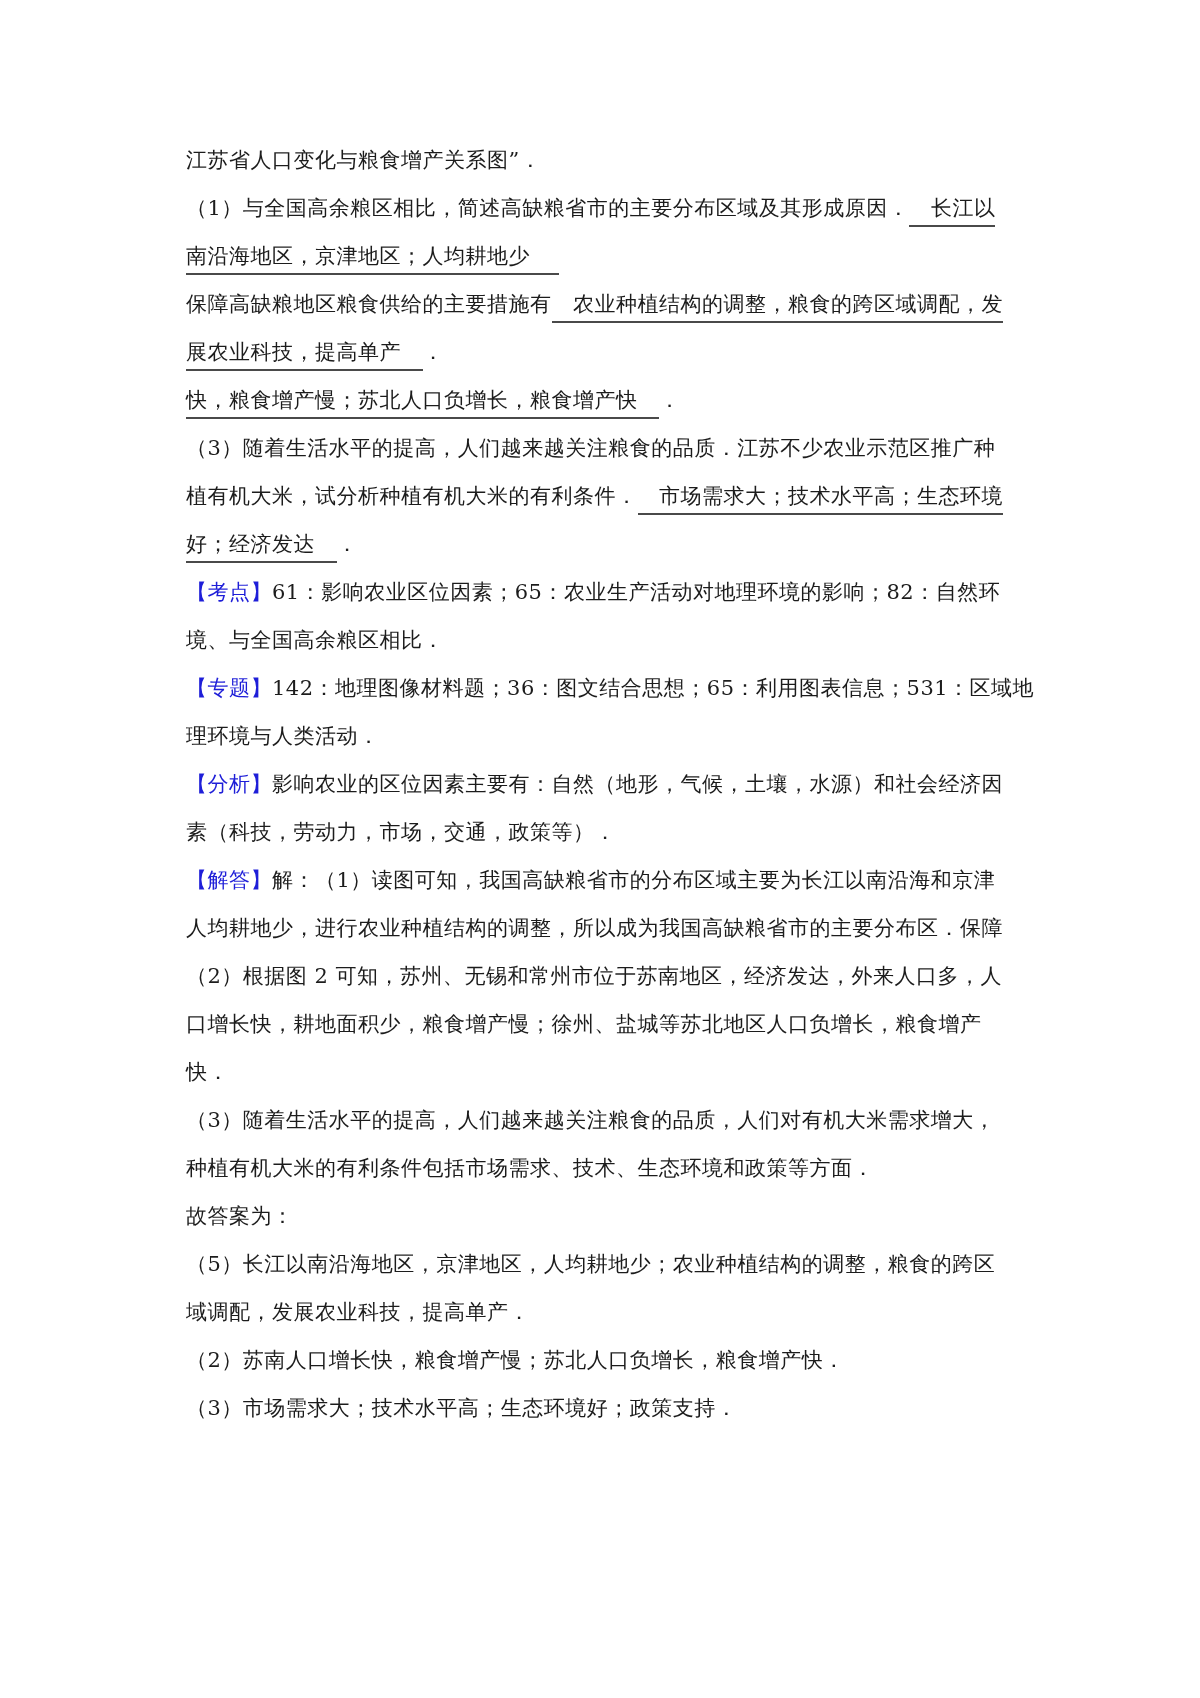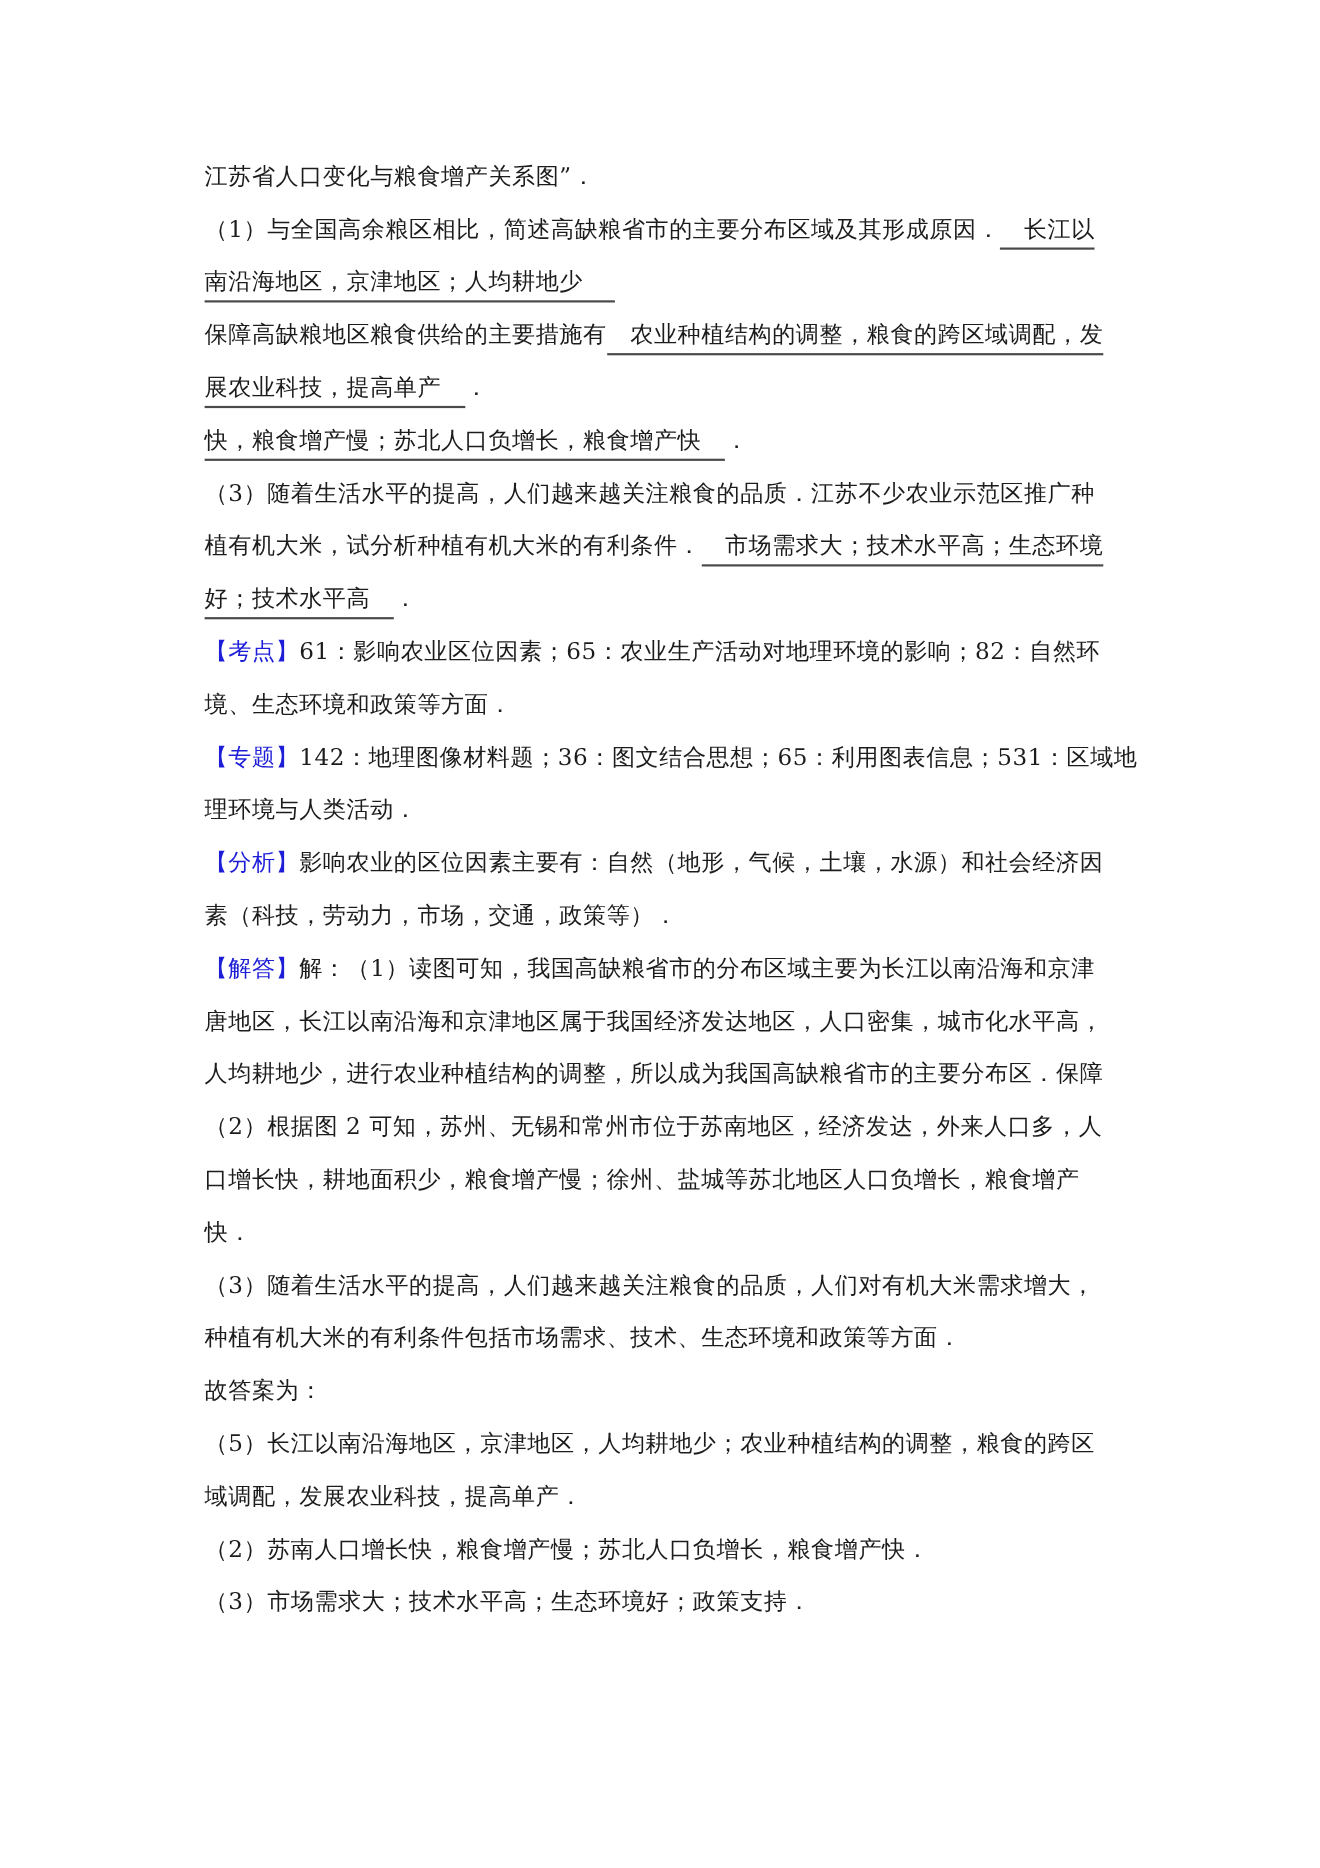--- a/index.html
+++ b/index.html
@@ -47,29 +47,28 @@
 <div class="page">
   <div class="doc">
       <div class="line"><span class="text">江苏省人口变化与粮食增产关系图”．</span></div>
       <div class="line"><span class="text">（1）与全国高余粮区相比，简述高缺粮省市的主要分布区域及其形成原因．</span><span class="underline">　长江以</span></div>
       <div class="line"><span class="underline">南沿海地区，京津地区；人均耕地少　 </span></div>
       <div class="line"><span class="text">保障高缺粮地区粮食供给的主要措施有</span><span class="underline">　农业种植结构的调整，粮食的跨区域调配，发</span></div>
       <div class="line"><span class="underline">展农业科技，提高单产　</span><span class="text">．</span></div>
       <div class="line"><span class="underline">快，粮食增产慢；苏北人口负增长，粮食增产快　</span><span class="text">．</span></div>
       <div class="line"><span class="text">（3）随着生活水平的提高，人们越来越关注粮食的品质．江苏不少农业示范区推广种</span></div>
       <div class="line"><span class="text">植有机大米，试分析种植有机大米的有利条件．</span><span class="underline">　市场需求大；技术水平高；生态环境</span></div>
-      <div class="line"><span class="underline">好；技术水平高　</span><span class="text">．</span></div>
+      <div class="line"><span class="underline">好；经济发达　</span><span class="text">．</span></div>
       <div class="line"><span class="label">【考点】</span><span class="text">61：影响农业区位因素；65：农业生产活动对地理环境的影响；82：自然环</span></div>
-      <div class="line"><span class="text">境、生态环境和政策等方面．</span></div>
+      <div class="line"><span class="text">境、与全国高余粮区相比．</span></div>
       <div class="line"><span class="label">【专题】</span><span class="text">142：地理图像材料题；36：图文结合思想；65：利用图表信息；531：区域地</span></div>
       <div class="line"><span class="text">理环境与人类活动．</span></div>
       <div class="line"><span class="label">【分析】</span><span class="text">影响农业的区位因素主要有：自然（地形，气候，土壤，水源）和社会经济因</span></div>
       <div class="line"><span class="text">素（科技，劳动力，市场，交通，政策等）．</span></div>
       <div class="line"><span class="label">【解答】</span><span class="text">解：（1）读图可知，我国高缺粮省市的分布区域主要为长江以南沿海和京津</span></div>
-      <div class="line"><span class="text">唐地区，长江以南沿海和京津地区属于我国经济发达地区，人口密集，城市化水平高，</span></div>
       <div class="line"><span class="text">人均耕地少，进行农业种植结构的调整，所以成为我国高缺粮省市的主要分布区．保障</span></div>
       <div class="line"><span class="text">（2）根据图 2 可知，苏州、无锡和常州市位于苏南地区，经济发达，外来人口多，人</span></div>
       <div class="line"><span class="text">口增长快，耕地面积少，粮食增产慢；徐州、盐城等苏北地区人口负增长，粮食增产</span></div>
       <div class="line"><span class="text">快．</span></div>
       <div class="line"><span class="text">（3）随着生活水平的提高，人们越来越关注粮食的品质，人们对有机大米需求增大，</span></div>
       <div class="line"><span class="text">种植有机大米的有利条件包括市场需求、技术、生态环境和政策等方面．</span></div>
       <div class="line"><span class="text">故答案为：</span></div>
       <div class="line"><span class="text">（5）长江以南沿海地区，京津地区，人均耕地少；农业种植结构的调整，粮食的跨区</span></div>
       <div class="line"><span class="text">域调配，发展农业科技，提高单产．</span></div>
       <div class="line"><span class="text">（2）苏南人口增长快，粮食增产慢；苏北人口负增长，粮食增产快．</span></div>

